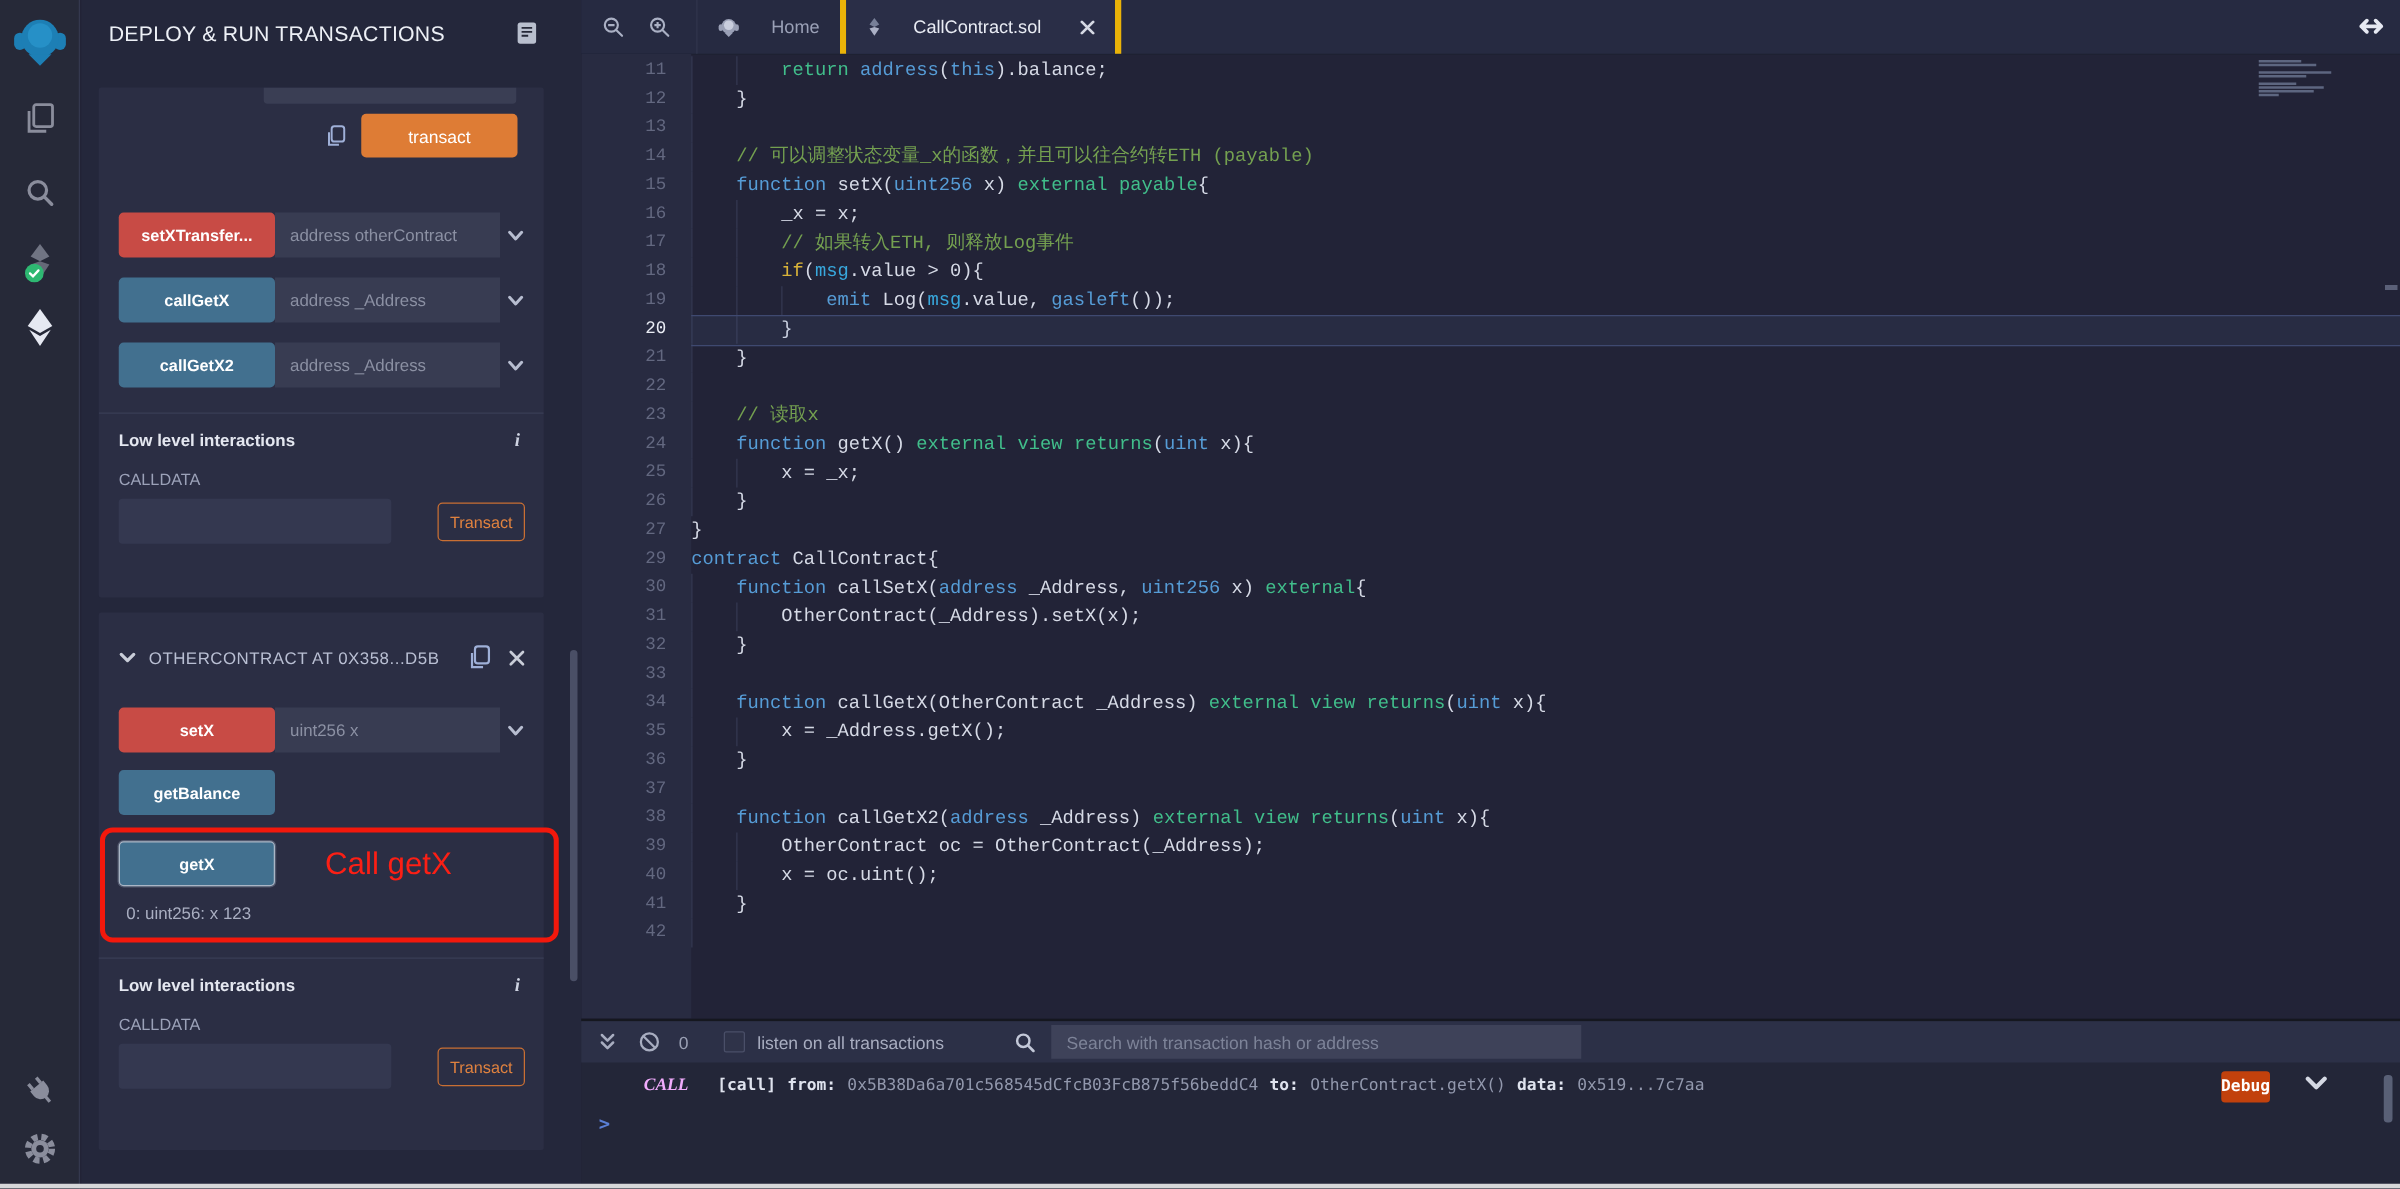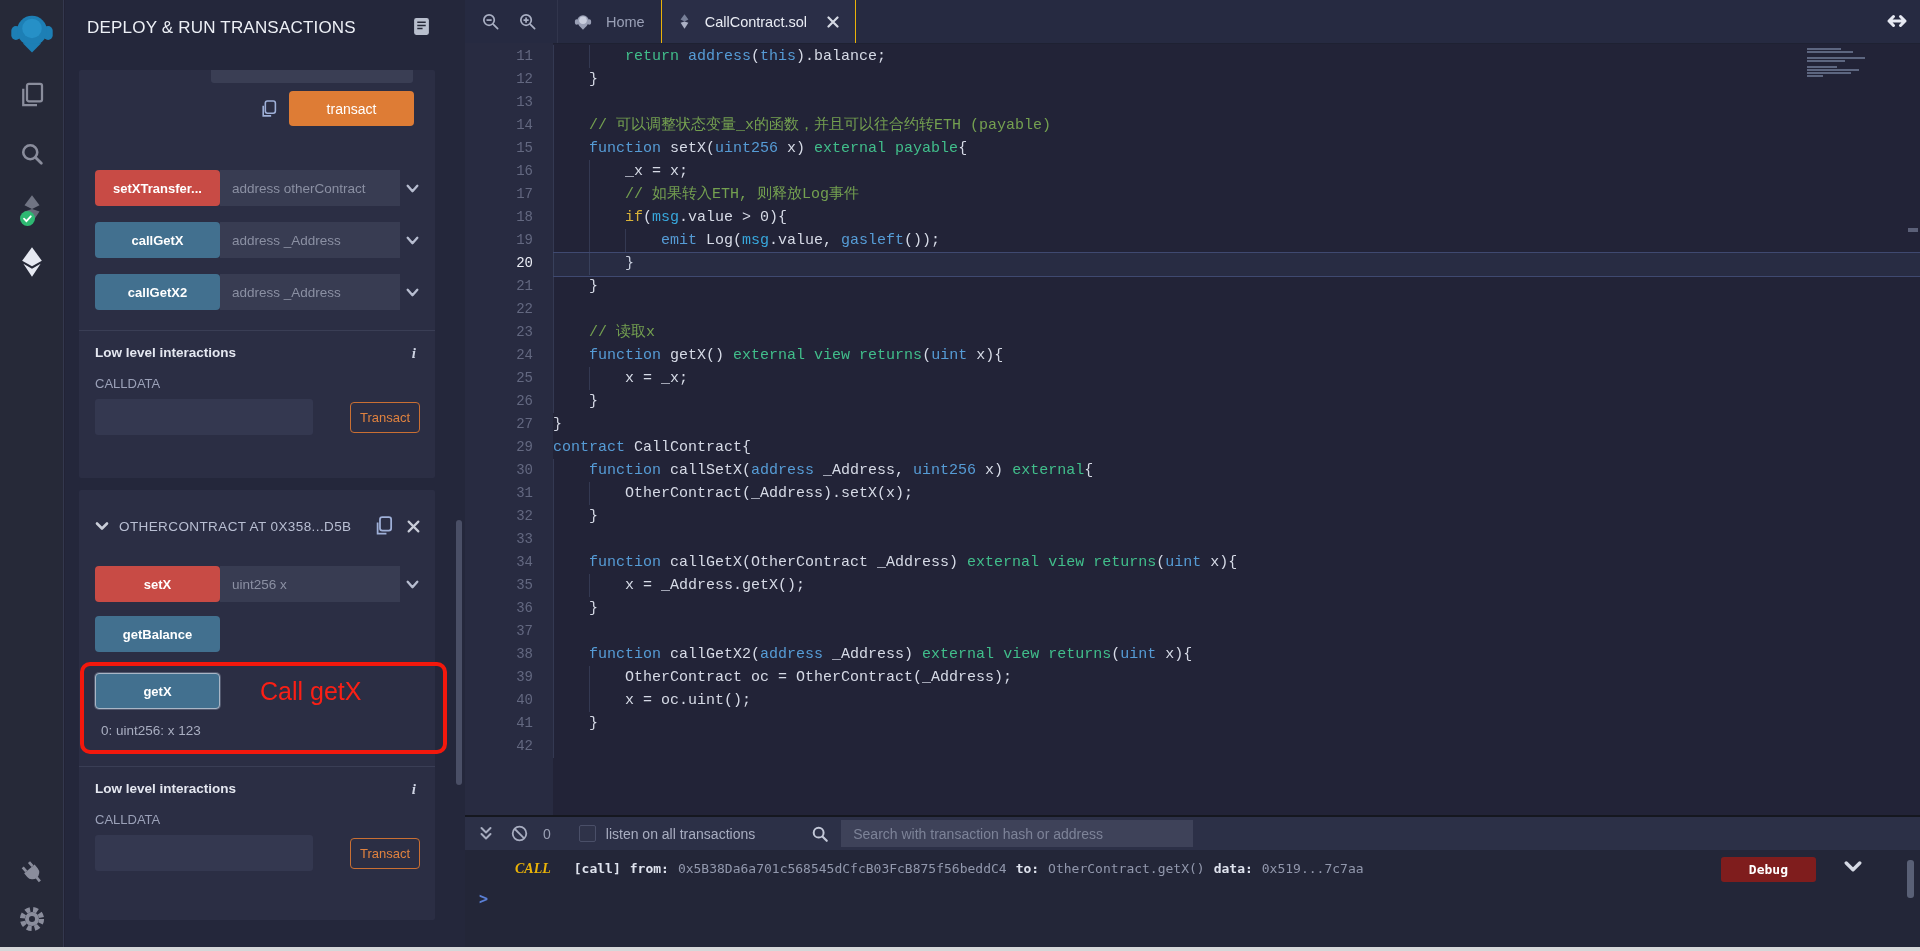--- a/index.html
+++ b/index.html
@@ -55,22 +55,22 @@
   .redbox{position:relative;margin:10px -27px 0 -15px;border:4px solid #f3180c;border-radius:10px;
           padding:7px 0 12px 11px}
   .redbox .fnrow{align-items:center}
   .annotation{margin-left:40px;font-size:25px;color:#fb1f15;font-weight:400}
   .result{margin-top:14px;margin-left:6px;font-size:13.5px;color:#a9aec1}
 
   
   .editor{position:absolute;left:465px;top:0;right:0;height:815px;background:#222337}
   .tabbar{height:43px;background:#262a41;border-bottom:1px solid #1e2132;display:flex;align-items:center;position:relative}
   .zic{margin-left:16px;cursor:pointer}
-  .tab{height:43px;display:flex;align-items:center;gap:14px;padding:0 16px;font-size:14.5px;color:#9aa0b6;
-       border-right:1px solid #eab308;cursor:pointer;box-sizing:border-box}
+  .tab{height:43px;display:flex;align-items:center;gap:25px;padding:0 16px;font-size:14.5px;color:#9aa0b6;
+       border-right:5px solid #eab308;cursor:pointer;box-sizing:border-box}
   .tab-home{margin-left:20px;border-left:1px solid #31354c}
   .tab.active{background:#2a2e47;color:#e9ecf4}
   .tabx{margin-left:6px;cursor:pointer}
   .nav-arrow{position:absolute;right:10px;top:11px;cursor:pointer}
 
   .ebody{position:absolute;top:43px;left:0;right:0;bottom:0;overflow:hidden}
   .gutterbg{position:absolute;left:0;top:0;bottom:0;width:88px;background:#282b41}
   .lines{position:absolute;top:2px;left:0;right:113px}
   .line{display:flex;height:23px;line-height:23px;font-family:Liberation Mono, monospace;font-size:15px}
   .ln{width:68px;padding-right:20px;text-align:right;color:#636880;font-size:14px}
@@ -89,33 +89,33 @@
   .emark{position:absolute;top:185px;right:2px;width:10px;height:4px;background:#5b6078}
 
   
   .terminal{position:absolute;left:465px;right:0;bottom:0;height:136px;background:#232638;
             border-top:2px solid #15171f;box-sizing:border-box}
   .tbar{height:33px;background:#2c3047;display:flex;align-items:center;padding-left:14px}
   .tcount{margin-left:15px;font-size:14px;color:#9aa0b4}
   .tcheck{margin-left:28px;width:15px;height:15px;background:#2f3349;border:1px solid #4a4f68;border-radius:2px;cursor:pointer}
   .tlisten{margin-left:10px;font-size:14px;color:#a8adc0}
   .tsearchic{margin-left:56px;cursor:pointer}
-  .tsearch{margin-left:12px;width:352px;height:27px;background:#3e4259;border:none;color:#cfd3e2;
+  .tsearch{margin-left:12px;width:424px;height:27px;background:#3e4259;border:none;color:#cfd3e2;
            font-size:14px;padding:0 12px;box-sizing:border-box}
   .tsearch::placeholder{color:#7d8398}
   .tlog{position:relative;height:70px}
   .logline{padding:11px 0 0 50px;font-family:"DejaVu Sans Mono",monospace;font-size:13px;display:flex;
            gap:9px;align-items:baseline;white-space:nowrap}
-  .seg-tag{font-family:"Liberation Serif",serif;font-style:italic;font-weight:700;color:#eab308;
+  .seg-tag{font-family:"Liberation Serif",serif;font-style:italic;font-weight:700;color:#f0abfc;
            font-size:14px;margin-right:14px}
   .seg-btag{font-weight:700;color:#dfe3ee}
   .seg-k{font-weight:700;color:#dfe3ee}
   .seg-v{color:#9298ad}
-  .debugbtn{position:absolute;right:104px;top:7px;background:#7f1d1d;color:#fff;font-weight:700;font-size:13px;
-            border:none;padding:5px 28px;border-radius:3px;cursor:pointer;font-family:"DejaVu Sans Mono",monospace}
+  .debugbtn{position:absolute;right:104px;top:7px;background:#c2410c;color:#fff;font-weight:700;font-size:13px;
+            border:none;padding:5px 0;border-radius:3px;cursor:pointer;font-family:"DejaVu Sans Mono",monospace}
   .tchev{position:absolute;right:58px;top:10px;cursor:pointer}
   .tprompt{position:absolute;left:14px;bottom:12px;color:#5a7fd6;font-family:"DejaVu Sans Mono",monospace;
            font-size:15px;font-weight:700}
   .tscroll{position:absolute;right:6px;bottom:22px;width:7px;height:38px;background:#596076;border-radius:3px;cursor:pointer}
   .bottomstrip{position:absolute;left:0;right:0;bottom:0;height:4px;background:#d6d7d9;z-index:50}
 </style>
 </head>
 <body>
 
 <div class="app">

